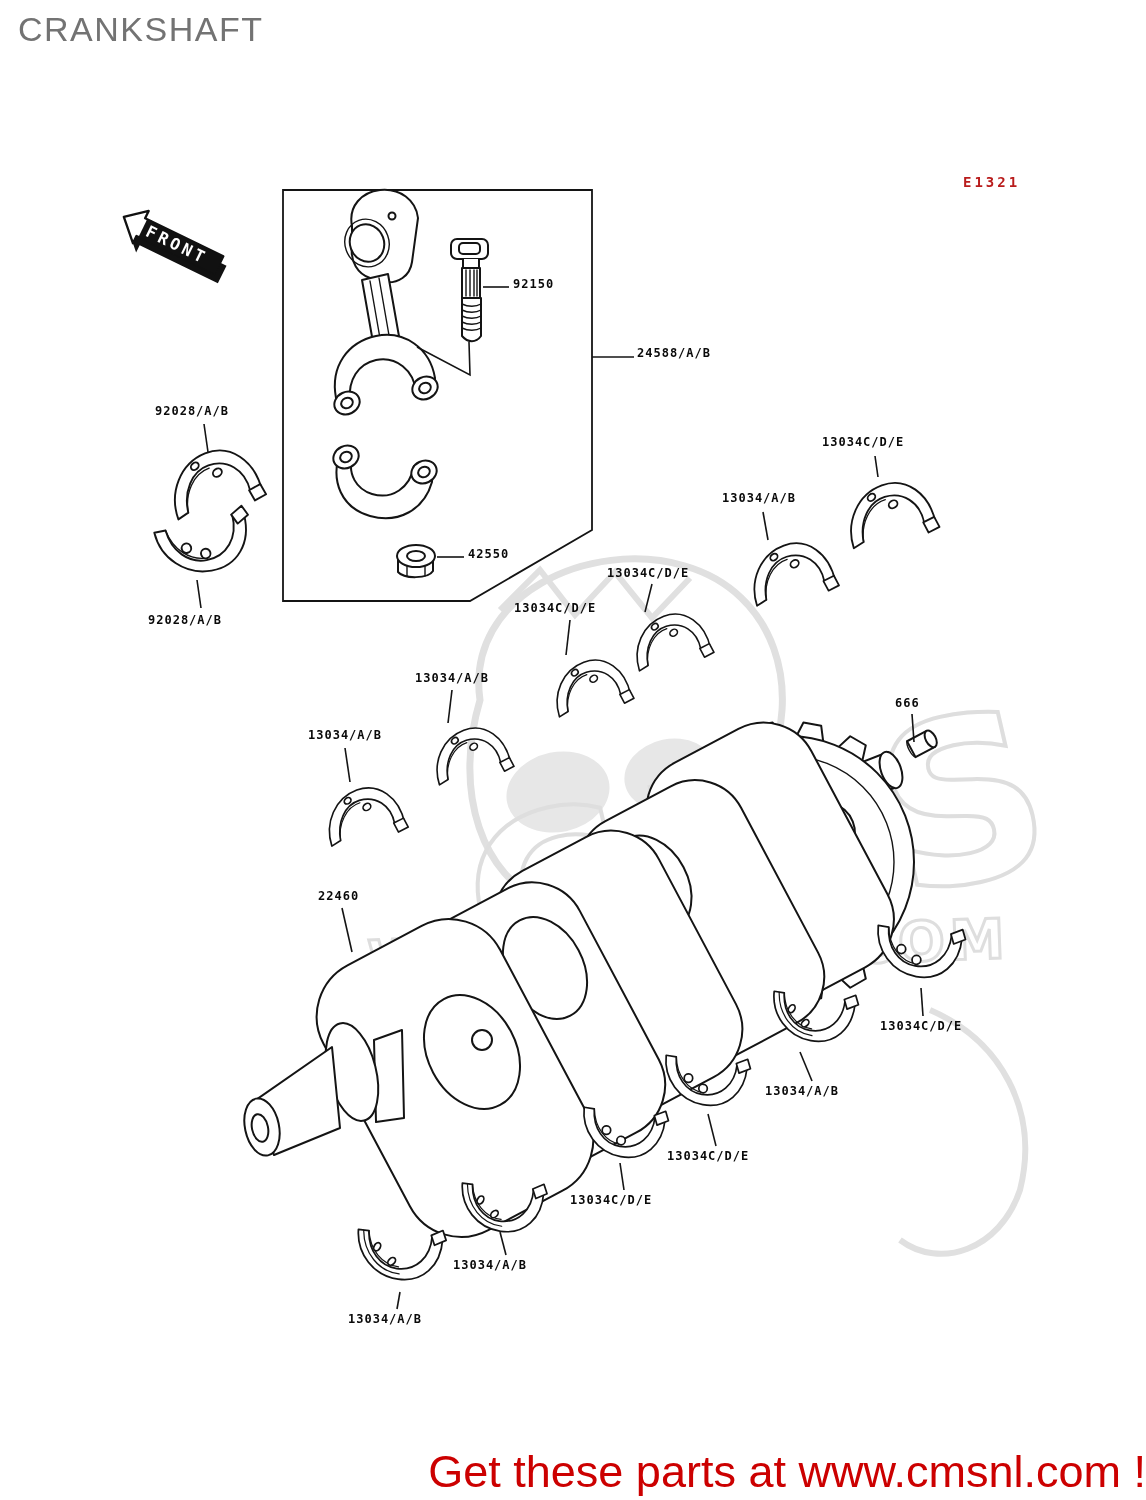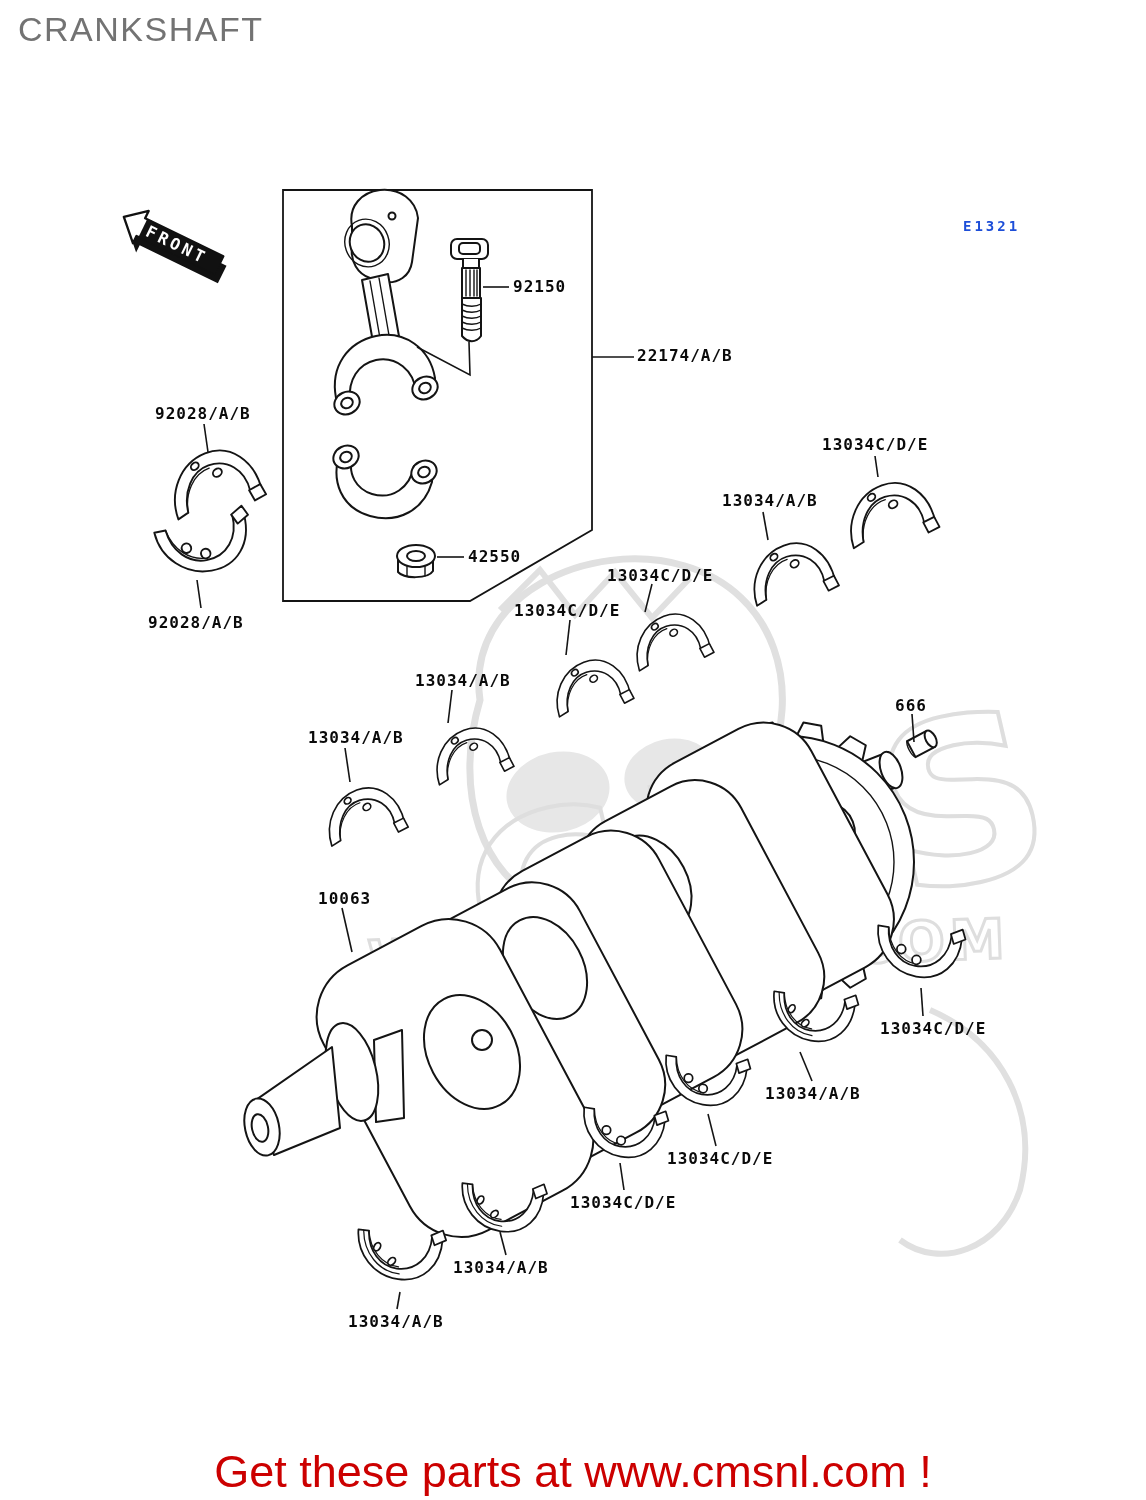--- a/index.html
+++ b/index.html
@@ -7,30 +7,30 @@
     width:1146px;height:1500px;position:relative;overflow:hidden;
     background:#ffffff;font-family:"Liberation Sans",sans-serif;
   }
   .page-title{
     position:absolute;left:18px;top:10px;
     font-size:34px;color:#737373;letter-spacing:1.5px;
   }
   .diagram-code{
     position:absolute;left:963px;top:174px;
     font-family:"DejaVu Sans Mono",monospace;font-weight:bold;
-    font-size:14px;letter-spacing:3px;color:#1d4ed8;margin-top:44px;
+    font-size:14px;letter-spacing:3px;color:#b91c1c;
   }
   svg.canvas{position:absolute;left:0;top:0;}
   .plabel{
     position:absolute;white-space:nowrap;cursor:pointer;
     font-family:"DejaVu Sans Mono",monospace;font-weight:bold;
-    font-size:16px;letter-spacing:1px;color:#0a0a0a;
+    font-size:12px;letter-spacing:1px;color:#0a0a0a;
   }
   .footer-promo{
-    position:absolute;left:0;right:0;top:1446px;text-align:center;
+    position:absolute;left:0;right:0;top:1446px;text-align:right;
     font-size:45px;color:#cc0000;cursor:pointer;
   }
   .lineart{stroke:#141414;stroke-width:2;fill:#ffffff;stroke-linejoin:round;stroke-linecap:round;}
   .thin{stroke:#141414;stroke-width:1.4;fill:none;stroke-linecap:round;}
   .leader{stroke:#141414;stroke-width:1.6;fill:none;}
   .wm{stroke:#e0e0e0;fill:none;}
   .wmfill{fill:#e7e7e7;stroke:none;}
   .wmtext{font-family:"DejaVu Sans",sans-serif;font-weight:bold;fill:none;stroke:#dedede;}
 </style>
 </head>
@@ -245,31 +245,31 @@
     <path class="leader" d="M812,1081 L800,1052"></path>
     <path class="leader" d="M716,1146 L708,1114"></path>
     <path class="leader" d="M624,1190 L620,1163"></path>
     <path class="leader" d="M506,1255 L500,1232"></path>
     <path class="leader" d="M397,1309 L400,1292"></path>
   </g>
 </svg>
 
 <div>
   <div class="plabel" style="left:513px;top:277px">92150</div>
-  <div class="plabel" style="left:637px;top:346px">22174/A/B</div>
+  <div class="plabel" style="left:637px;top:346px">24588/A/B</div>
   <div class="plabel" style="left:468px;top:547px">42550</div>
   <div class="plabel" style="left:155px;top:404px">92028/A/B</div>
   <div class="plabel" style="left:148px;top:613px">92028/A/B</div>
   <div class="plabel" style="left:822px;top:435px">13034C/D/E</div>
   <div class="plabel" style="left:722px;top:491px">13034/A/B</div>
   <div class="plabel" style="left:607px;top:566px">13034C/D/E</div>
   <div class="plabel" style="left:514px;top:601px">13034C/D/E</div>
   <div class="plabel" style="left:415px;top:671px">13034/A/B</div>
   <div class="plabel" style="left:308px;top:728px">13034/A/B</div>
-  <div class="plabel" style="left:318px;top:889px">10063</div>
+  <div class="plabel" style="left:318px;top:889px">22460</div>
   <div class="plabel" style="left:895px;top:696px">666</div>
   <div class="plabel" style="left:880px;top:1019px">13034C/D/E</div>
   <div class="plabel" style="left:765px;top:1084px">13034/A/B</div>
   <div class="plabel" style="left:667px;top:1149px">13034C/D/E</div>
   <div class="plabel" style="left:570px;top:1193px">13034C/D/E</div>
   <div class="plabel" style="left:453px;top:1258px">13034/A/B</div>
   <div class="plabel" style="left:348px;top:1312px">13034/A/B</div>
 </div>
 
 <div class="footer-promo">Get these parts at www.cmsnl.com !</div>

